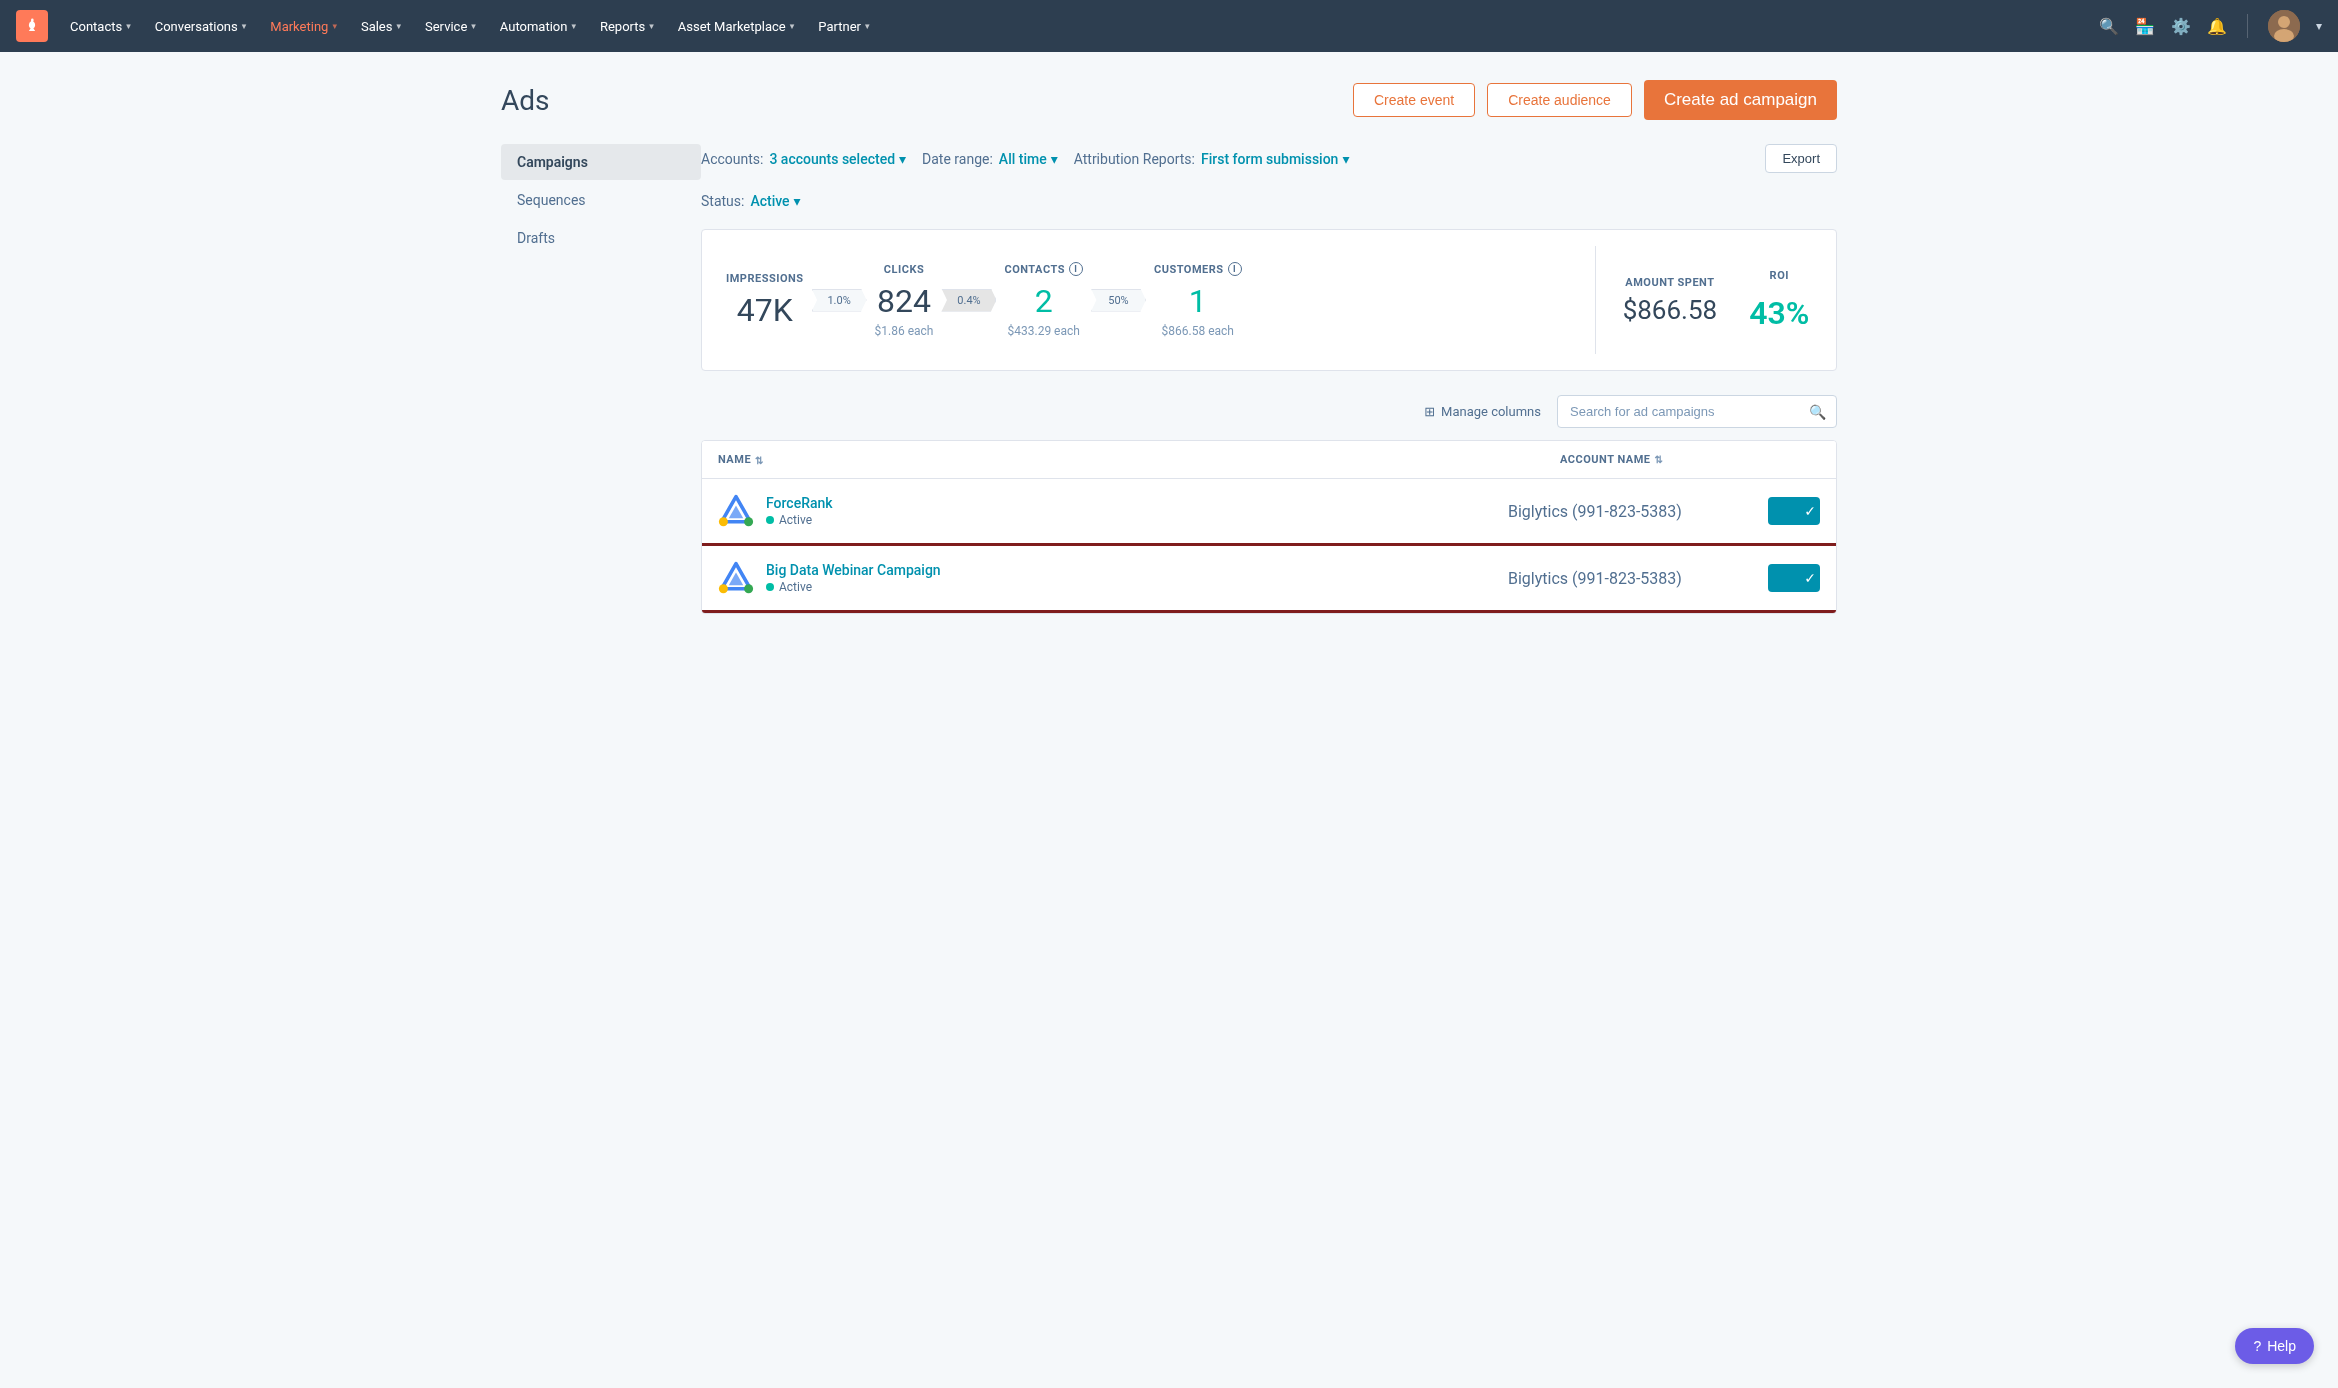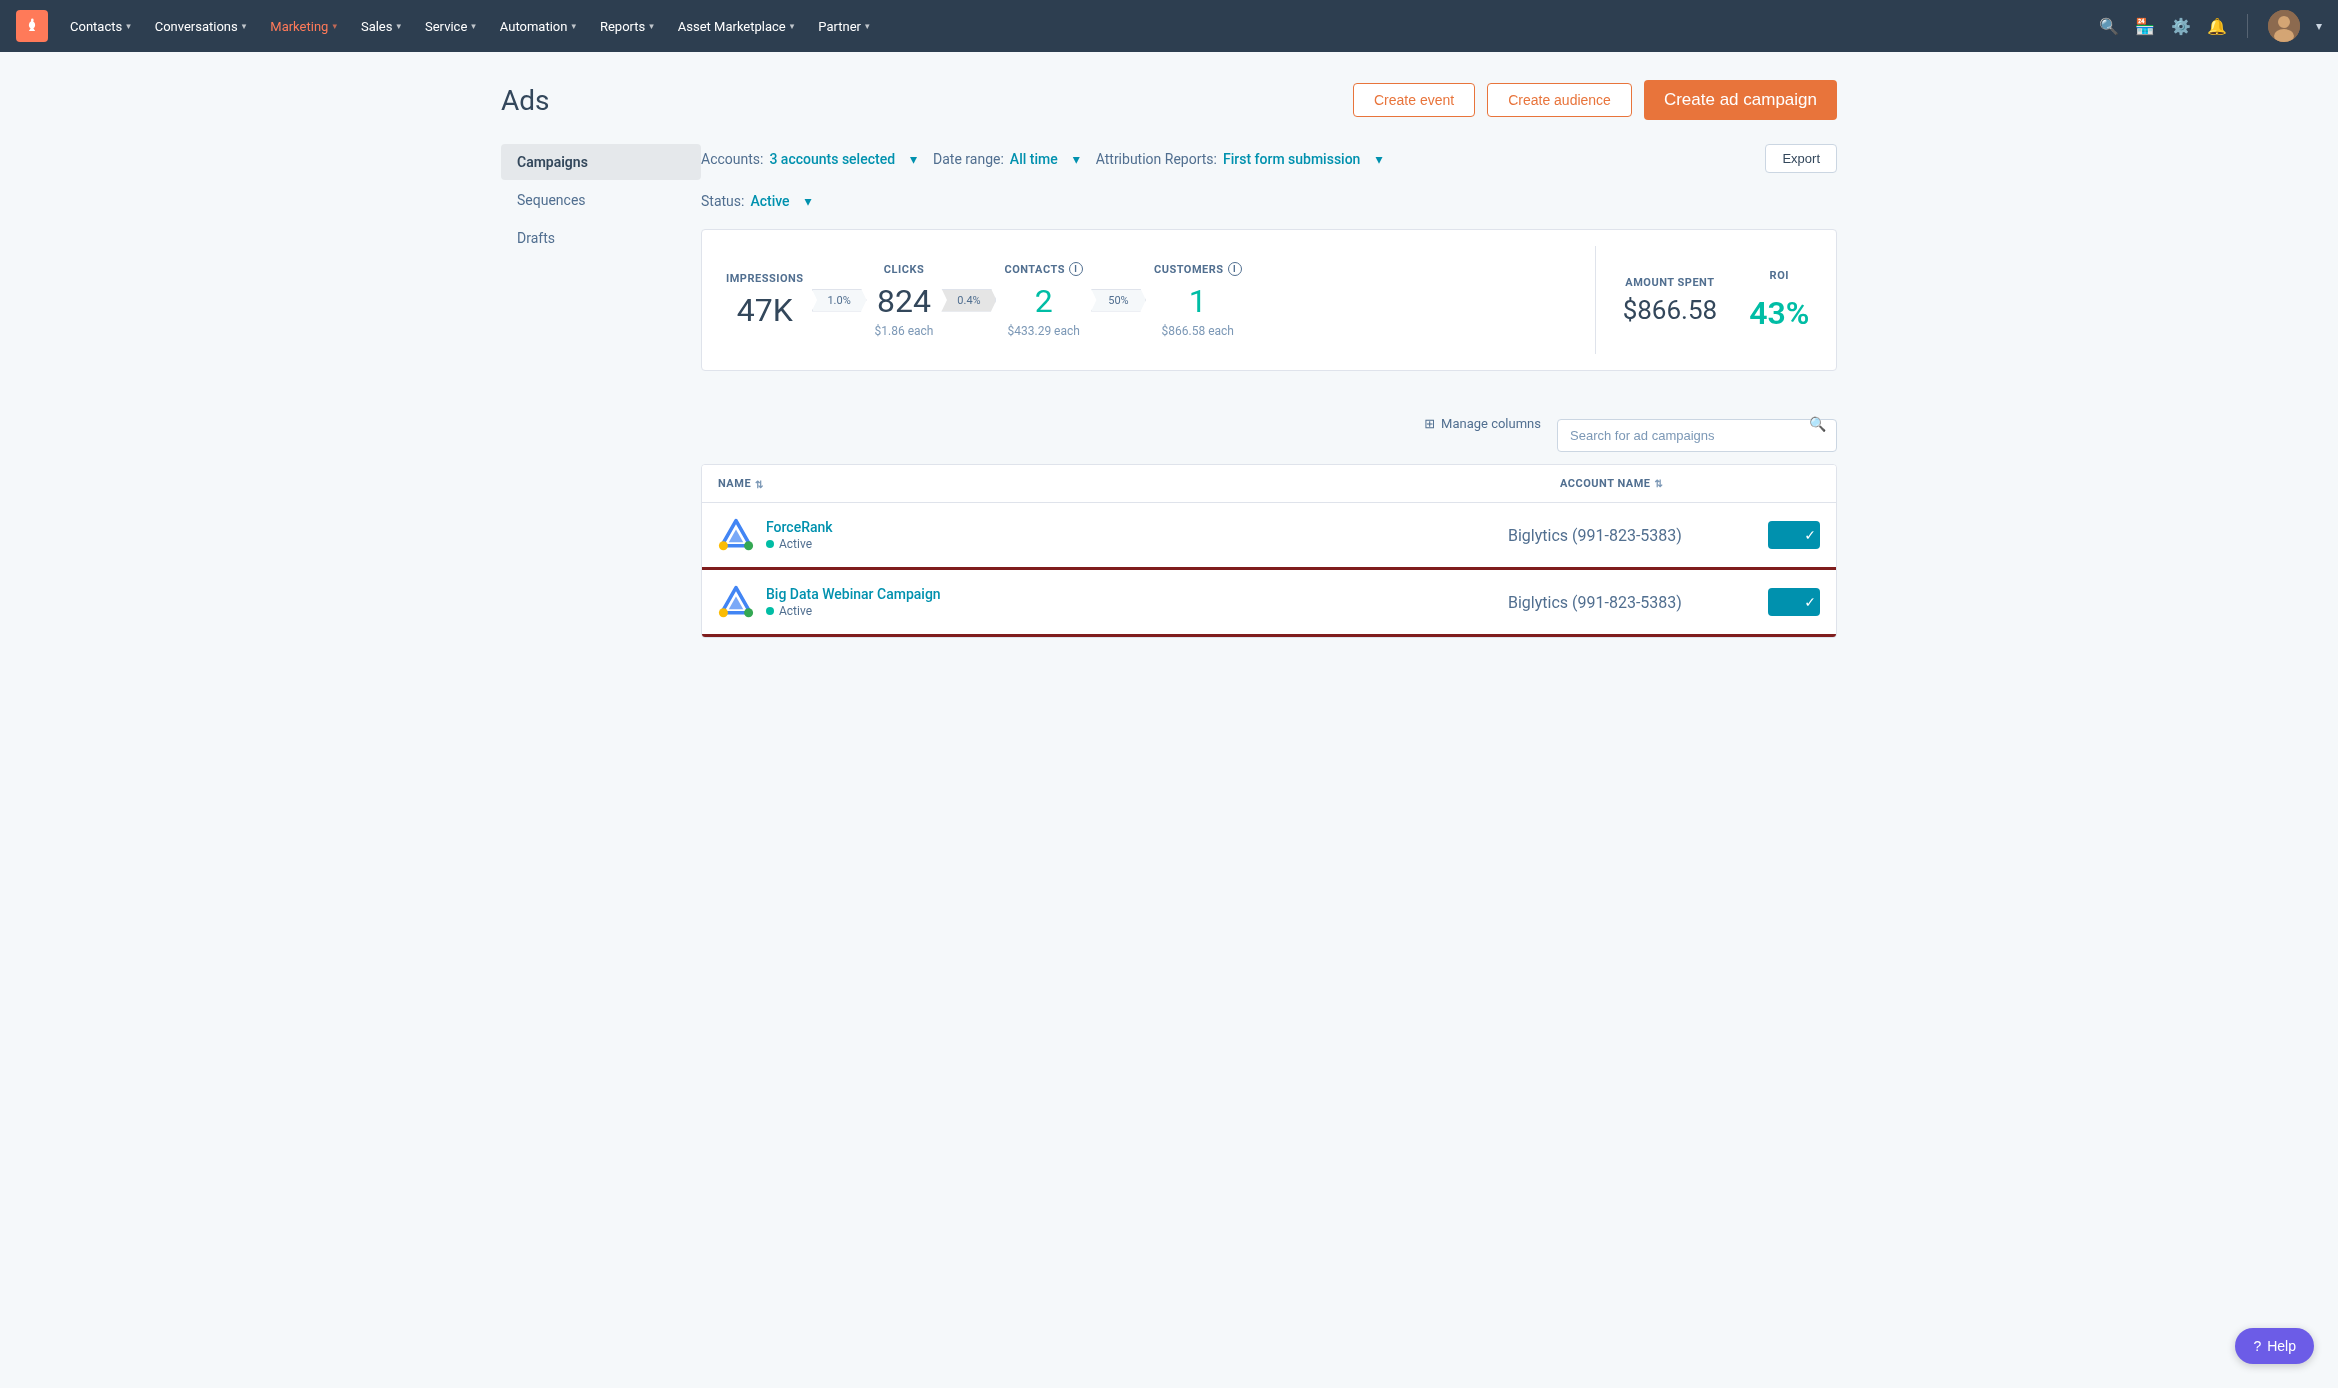--- a/index.html
+++ b/index.html
@@ -165,21 +165,21 @@
     .filter-group {
       display: flex; align-items: center; gap: 6px;
     }
     .filter-label {
       color: #516f90; font-size: 14px;
     }
     .filter-value {
       color: #0091ae;
       font-size: 14px;
       cursor: pointer;
-      display: flex; align-items: center; gap: 15px;
+      display: flex; align-items: center; gap: 4px;
       font-weight: 500;
     }
     .filters-bar-right {
       margin-left: auto;
     }
     .btn-export {
       border: 1px solid #cbd6e2;
       background: white;
       color: #33475b;
       padding: 6px 16px;
@@ -267,21 +267,20 @@
       width: 280px;
     }
     .search-box input {
       width: 100%;
       border: 1px solid #cbd6e2;
       border-radius: 4px;
       padding: 8px 36px 8px 12px;
       font-size: 13px;
       color: #33475b;
       background: white;
-      margin-top: 24px;
     }
     .search-box input::placeholder { color: #7c98b6; }
     .search-icon {
       position: absolute;
       right: 10px;
       top: 50%;
       transform: translateY(-50%);
       color: #516f90;
       font-size: 14px;
     }

